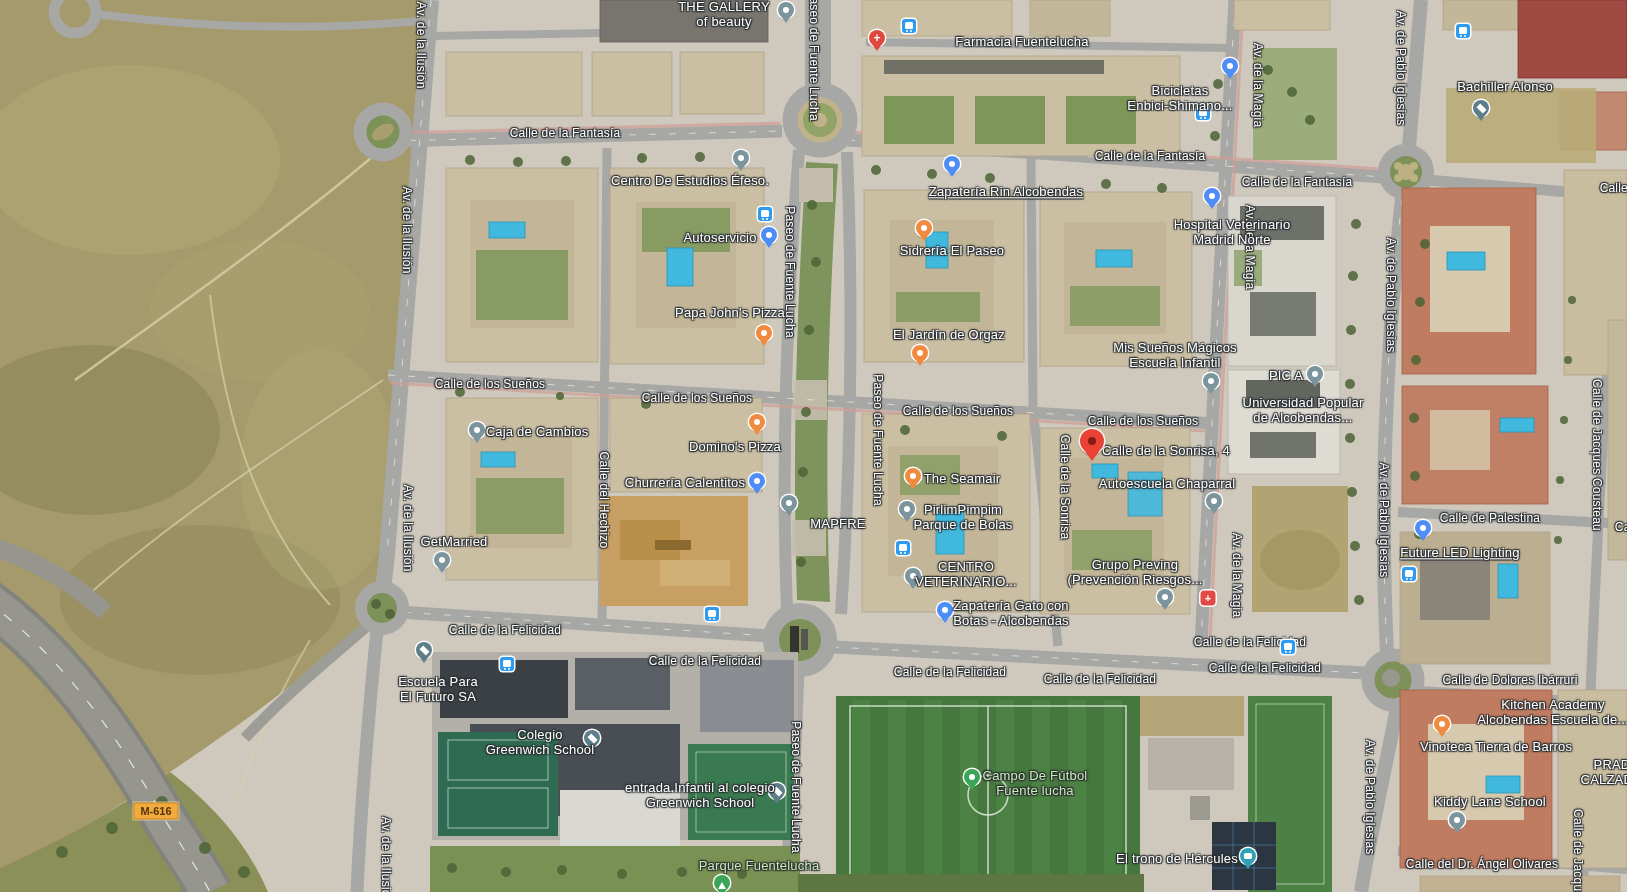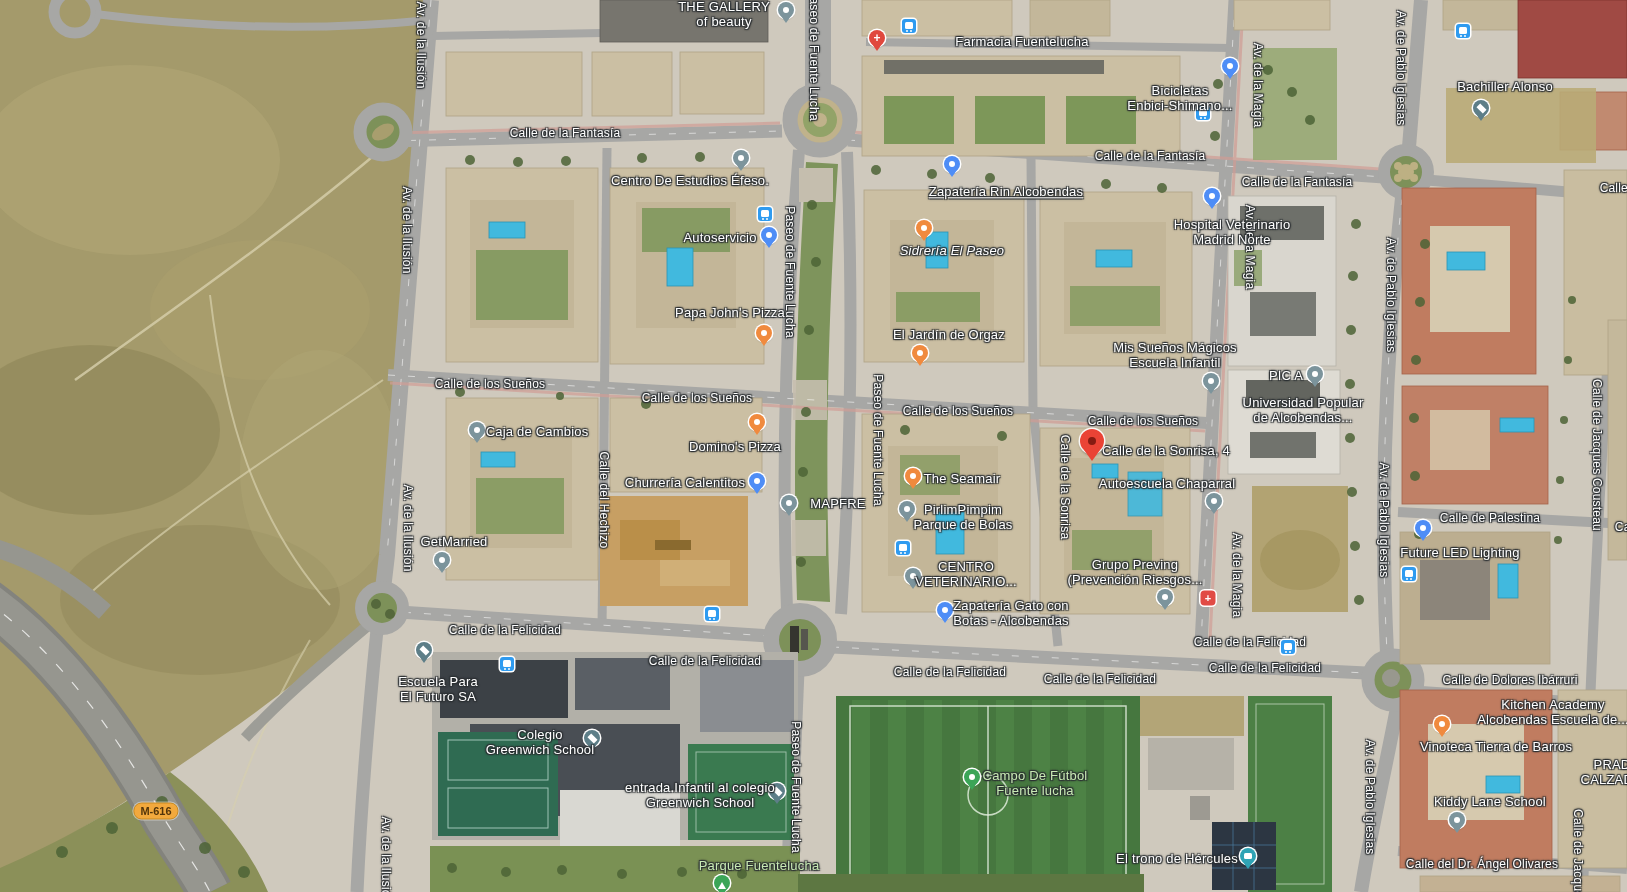--- a/index.html
+++ b/index.html
@@ -33,21 +33,21 @@
   .health-icon{position:absolute;width:15px;height:15px;background:#e14b45;border-radius:4px;color:#fff;
     font:700 11px/15px "Liberation Sans",sans-serif;text-align:center;transform:translate(-50%,-50%);
     box-shadow:0 0 0 1.5px #fff;z-index:3;}
   .dest-marker{position:absolute;width:24px;height:24px;background:#EA4335;border-radius:50%;
     transform:translate(-50%,-50%);box-shadow:0 0 0 1.5px rgba(255,255,255,.9),0 2px 3px rgba(0,0,0,.4);z-index:5;}
   .dest-marker::before{content:"";position:absolute;inset:0;margin:auto;width:8px;height:8px;
     border-radius:50%;background:#861b12;}
   .dest-marker::after{content:"";position:absolute;left:50%;top:21px;transform:translateX(-50%);
     border:8px solid transparent;border-top:11px solid #EA4335;}
   .road-badge{position:absolute;transform:translate(-50%,-50%);background:#f2a93d;border:1px solid #c98a20;
-    border-radius:8px;color:#53350a;font:700 11px/1 "Liberation Sans",sans-serif;padding:2px 6px;
+    border-radius:0;color:#53350a;font:700 11px/1 "Liberation Sans",sans-serif;padding:2px 6px;
     box-shadow:0 0 0 1px rgba(255,255,255,.45);z-index:4;}
 </style>
 </head>
 <body>
 
 <div id="map">
   <svg id="sat" width="1627" height="892" viewBox="0 0 1627 892">
     <rect width="1627" height="892" fill="#cfc9bd"></rect>
 
     <path d="M0,0 H430 C412,190 398,400 388,555 L381,606 C345,648 260,712 158,780 C104,816 52,848 0,870 Z" fill="#a49a6b"></path>
@@ -394,21 +394,21 @@
         <span class="dot"></span>
       </div>
       <div class="map-label poi" style="left: 720px; top: 238px;">Autoservicio</div>
       <div class="pin" style="left: 764px; top: 333px; --c: #f08a3e;">
         <span class="dot"></span>
       </div>
       <div class="map-label poi" style="left: 730px; top: 313px;">Papa John's Pizza</div>
       <div class="pin" style="left: 924px; top: 228px; --c: #f08a3e;">
         <span class="dot"></span>
       </div>
-      <div class="map-label poi" style="left: 952px; top: 251px; font-style: italic;">Sidrería El Paseo</div>
+      <div class="map-label poi" style="left: 952px; top: 251px;">Sidrería El Paseo</div>
       <div class="pin" style="left: 920px; top: 353px; --c: #f08a3e;">
         <span class="dot"></span>
       </div>
       <div class="map-label poi" style="left: 949px; top: 335px;">El Jardín de Orgaz</div>
       <div class="pin" style="left: 1211px; top: 381px; --c: #7c949c;">
         <span class="dot"></span>
       </div>
       <div class="map-label poi" style="left: 1175px; top: 355px;">Mis Sueños Mágicos
 Escuela Infantil</div>
       <div class="pin" style="left: 1315px; top: 374px; --c: #7c949c;">
@@ -425,21 +425,21 @@
         <span class="dot"></span>
       </div>
       <div class="map-label poi" style="left: 735px; top: 447px;">Domino's Pizza</div>
       <div class="pin" style="left: 757px; top: 481px; --c: #4e8df6;">
         <span class="dot"></span>
       </div>
       <div class="map-label poi" style="left: 685px; top: 483px;">Churrería Calentitos</div>
       <div class="pin" style="left: 789px; top: 503px; --c: #7c949c;">
         <span class="dot"></span>
       </div>
-      <div class="map-label poi" style="left: 827px; top: 504px; padding-left: 22px;">MAPFRE</div>
+      <div class="map-label poi" style="left: 827px; top: 524px; padding-left: 22px;">MAPFRE</div>
       <div class="pin" style="left: 913px; top: 476px; --c: #f08a3e;">
         <span class="dot"></span>
       </div>
       <div class="map-label poi" style="left: 962px; top: 479px;">The Seamair</div>
       <div class="pin" style="left: 907px; top: 509px; --c: #7c949c;">
         <span class="dot"></span>
       </div>
       <div class="map-label poi" style="left: 963px; top: 517px;">PirlimPimpim
 Parque de Bolas</div>
       <div class="pin" style="left: 913px; top: 576px; --c: #7c949c;">
@@ -499,21 +499,21 @@
       <div class="map-label poi" style="left: 1490px; top: 802px;">Kiddy Lane School</div>
       <div class="pin" style="left: 1442px; top: 724px; --c: #f08a3e;">
         <span class="dot"></span>
       </div>
       <div class="map-label poi" style="left: 1496px; top: 747px;">Vinoteca Tierra de Barros</div>
       <div class="map-label poi" style="left: 1553px; top: 712px;">Kitchen Academy
 Alcobendas Escuela de...</div>
       <div class="pin" style="left: 1423px; top: 528px; --c: #4e8df6;">
         <span class="dot"></span>
       </div>
-      <div class="map-label poi" style="left: 1460px; top: 553px;">Future LED Lighting</div>
+      <div class="map-label poi" style="left: 1460px; top: 553px; text-decoration: underline;">Future LED Lighting</div>
       <div class="pin" style="left: 1481px; top: 108px; --c: #5d7e88;">
         <span class="cap"></span>
       </div>
       <div class="map-label poi" style="left: 1505px; top: 87px;">Bachiller Alonso</div>
       <div class="map-label poi" style="left: 1612px; top: 772px;">PRAD
 CALZADO</div>
       <div class="transit-icon" style="left: 909px; top: 26px;">
         <span class="bus"></span>
       </div>
       <div class="transit-icon" style="left: 1203px; top: 113px;">

